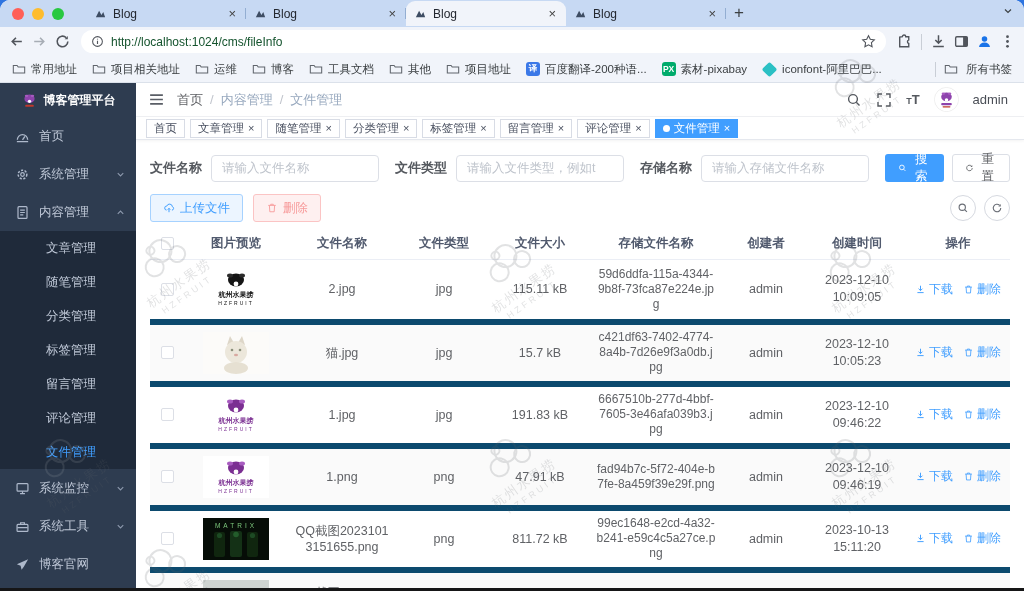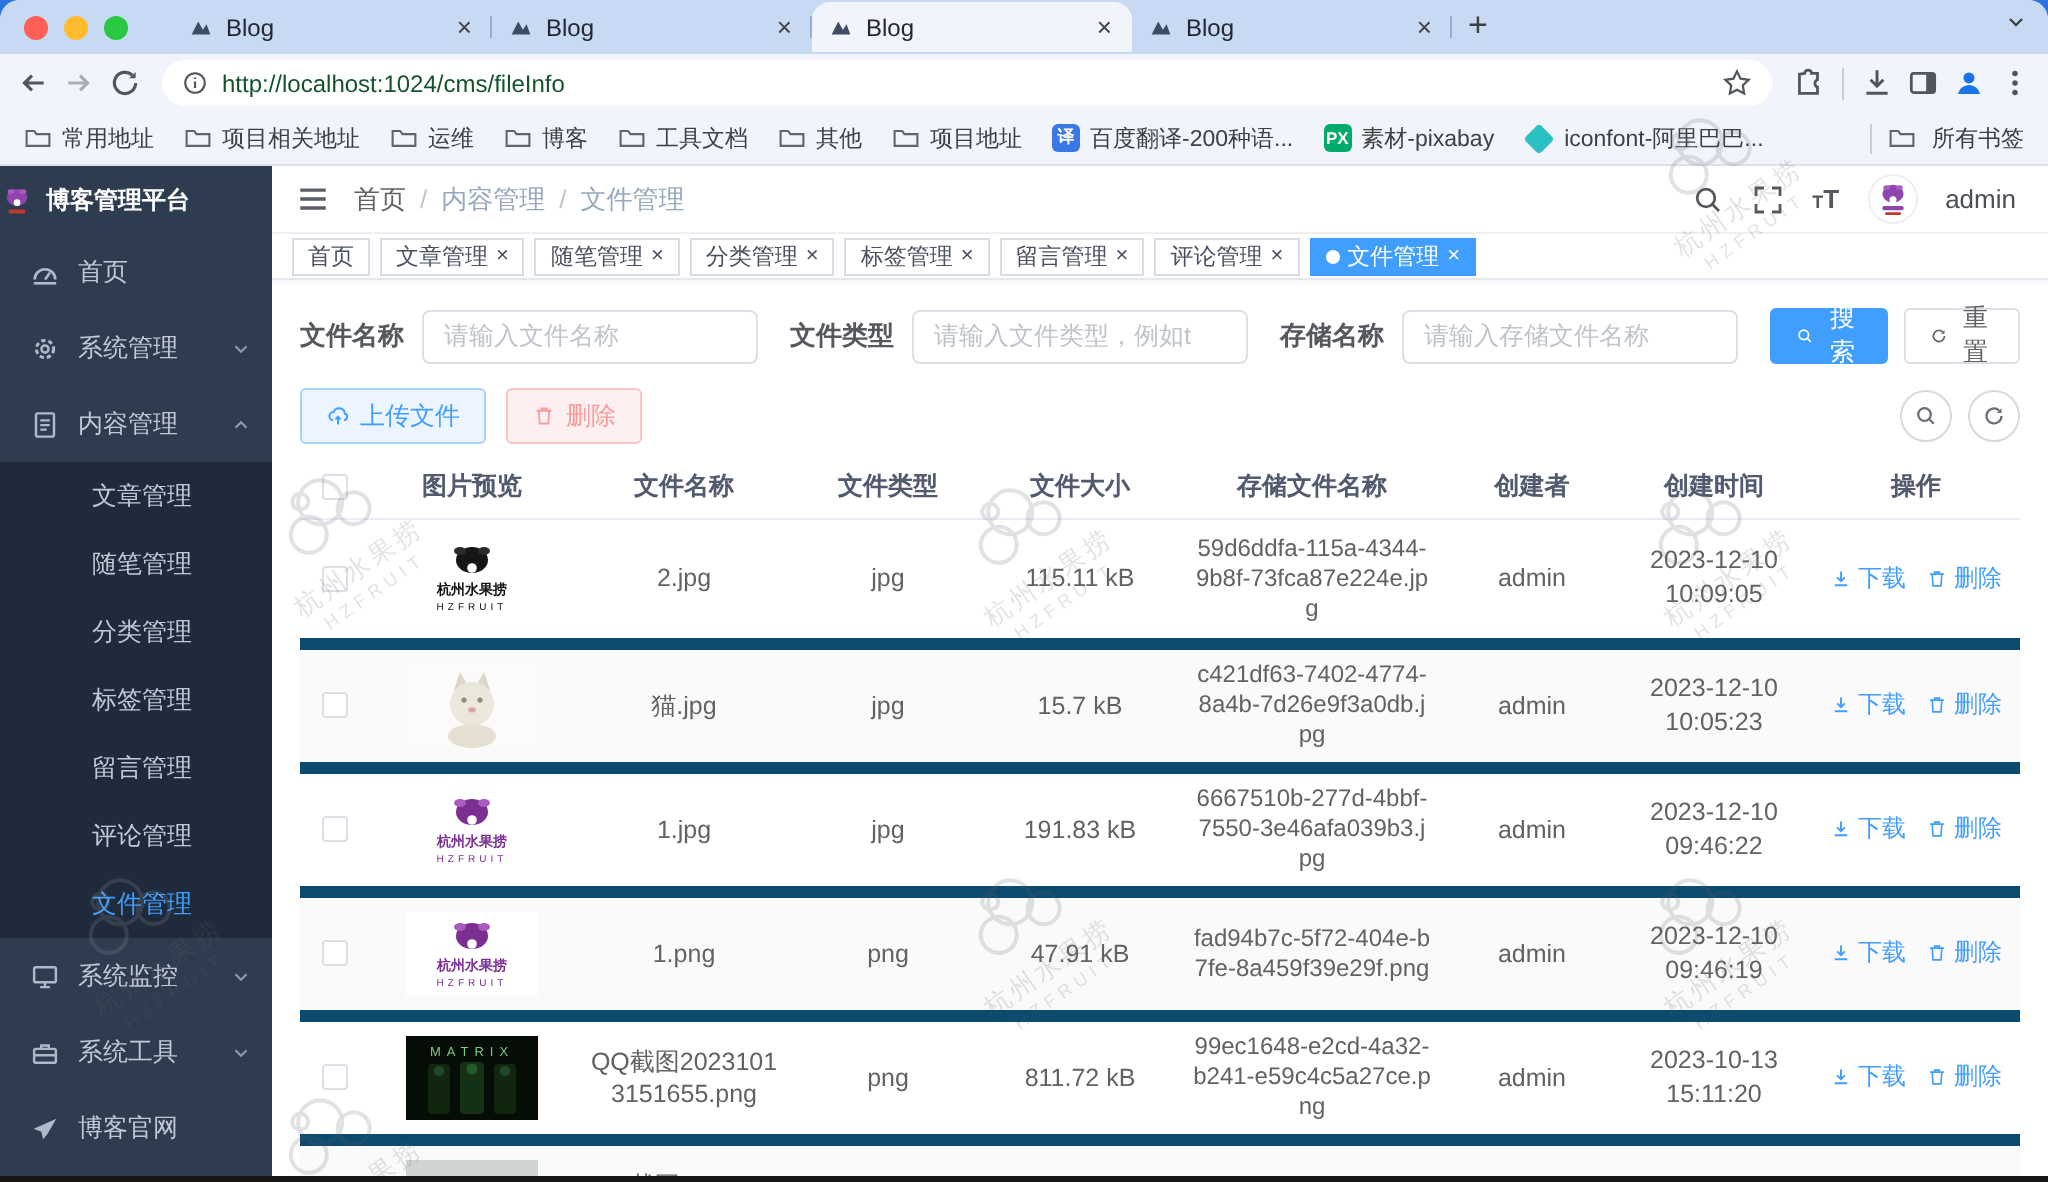--- a/index.html
+++ b/index.html
@@ -43,21 +43,21 @@
   .badge { width:14px; height:14px; border-radius:3px; color:#fff; font-size:8.5px; font-weight:bold;
            display:flex; align-items:center; justify-content:center; flex-shrink:0; }
   .badge-blue{background:#3b78e7}.badge-green{background:#00ab6b}
   .diamond { width:11px; height:11px; background:#2bc0c4; transform:rotate(45deg); border-radius:2px; margin:0 2px; flex-shrink:0; }
   .bm-right { margin-left:auto; display:flex; align-items:center; gap:8px; flex-shrink:0; }
 
   
   .app { flex:1; display:flex; min-height:0; }
 
   .sidebar { width:136px; background:#2e3c50; color:#c0c9d8; flex-shrink:0; display:flex; flex-direction:column; }
-  .logo-row { height:34px; display:flex; align-items:center; justify-content:flex-start; gap:6px; }
+  .logo-row { height:34px; display:flex; align-items:center; justify-content:center; gap:6px; }
   .logo-row .ttl { font-size:12px; font-weight:bold; color:#fff; }
   .menu-item { height:38px; display:flex; align-items:center; padding:0 10px 0 15px; gap:9px; font-size:12.5px; cursor:pointer; }
   .menu-item .mi { width:15px; height:15px; color:#aeb9cb; flex-shrink:0; }
   .menu-item .chev { margin-left:auto; width:11px; height:11px; color:#8d99ad; }
   .submenu { background:#1f2a3a; }
   .submenu .menu-item { height:34px; padding-left:46px; font-size:12.5px; }
   .submenu .menu-item.active { color:#409eff; }
 
   .main { flex:1; display:flex; flex-direction:column; background:#fff; min-width:0; }
 
@@ -615,21 +615,21 @@
                     <ellipse cx="27" cy="7.5" rx="3" ry="2" fill="#a85cc0"></ellipse>
                     <ellipse cx="39" cy="7.5" rx="3" ry="2" fill="#a85cc0"></ellipse>
                     <circle cx="33" cy="16" r="2.4" fill="#fff"></circle>
                     <text x="33" y="29" font-size="7" text-anchor="middle" fill="#7b2f92" font-weight="bold">杭州水果捞</text>
                     <text x="33" y="37" font-size="5" text-anchor="middle" fill="#7b2f92" letter-spacing="2">HZFRUIT</text>
                   </svg>
                 </td>
               <td class="name-cell">1.jpg</td>
               <td>jpg</td>
               <td>191.83 kB</td>
-              <td class="store-cell">6667510b-277d-4bbf-7550-3e46afa039b3.jpg</td>
+              <td class="store-cell">6667510b-277d-4bbf-7605-3e46afa039b3.jpg</td>
               <td>admin</td>
               <td class="dt">
                   <div>2023-12-10</div>
                   <div>09:46:22</div>
                 </td>
               <td class="ops"><a class="op">
                     <svg viewBox="0 0 16 16">
                       <path d="M8 2.5v7M5.2 6.8L8 9.6l2.8-2.8M3.5 12.5h9" stroke="currentColor" stroke-width="1.4" fill="none"></path>
                     </svg>
                     <span>下载</span>

